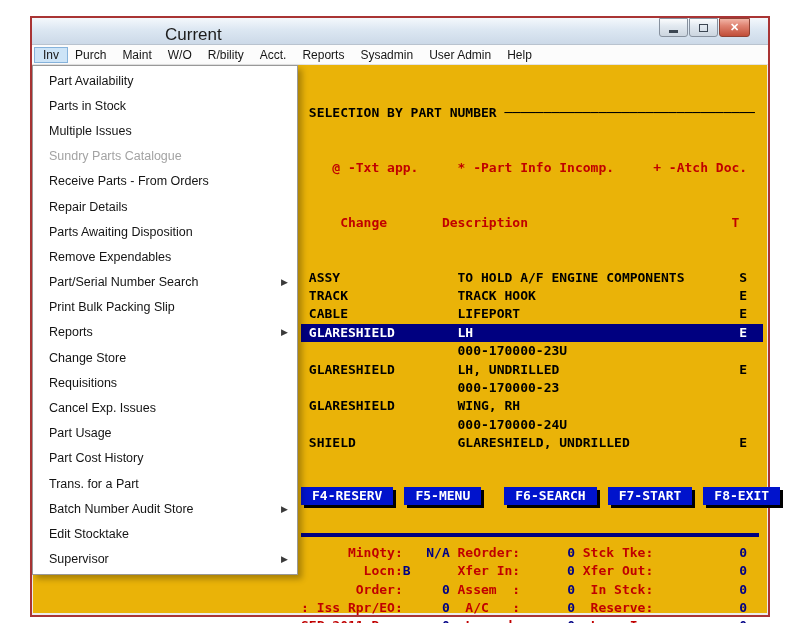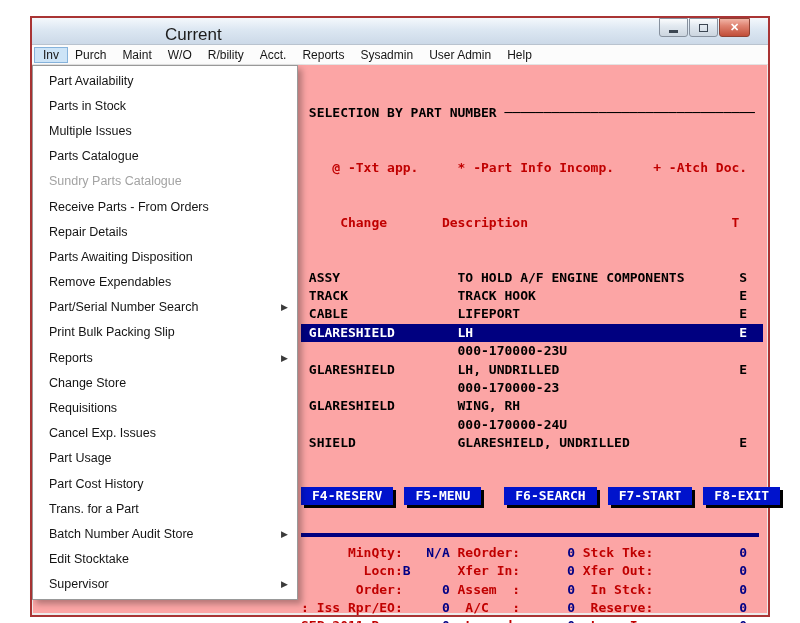--- a/index.html
+++ b/index.html
@@ -38,21 +38,21 @@
 
   
   .menubar {
     display:flex; align-items:center; height:20px; background:#fcfcfc;
     padding-left:3px; font-size:12px; border-bottom:1px solid #e3e3e3;
   }
   .menu-item { padding:0 8px; color:#161616; white-space:nowrap; }
   .menu-item.open { background:#cde4f7; outline:1px solid #86b3dc; }
 
   
-  .terminal { position:absolute; left:1px; right:1px; top:47px; bottom:2px; background:#fca5a5; }
+  .terminal { position:absolute; left:1px; right:1px; top:47px; bottom:2px; background:#eab308; }
   .term-text {
     position:absolute; left:268px; top:2px; width:462px;
     font-family:"DejaVu Sans Mono", monospace; font-size:13px; font-weight:bold;
     line-height:18.35px; color:#000; white-space:pre;
   }
   .term-line { height:18.35px; }
   .sel { background:#000080; color:#fff; }
   .c-red { color:#c00000; }
   .c-navy { color:#000085; }
   .c-black { color:#000; }
@@ -133,23 +133,20 @@
   <div class="dropdown" id="dropdown">
       <div class="dd-item">
         <span class="dd-label">Part Availability</span>
       </div>
       <div class="dd-item">
         <span class="dd-label">Parts in Stock</span>
       </div>
       <div class="dd-item">
         <span class="dd-label">Multiple Issues</span>
       </div>
-      <div class="dd-item">
-        <span class="dd-label">Parts Catalogue</span>
-      </div>
       <div class="dd-item disabled">
         <span class="dd-label">Sundry Parts Catalogue</span>
       </div>
       <div class="dd-item">
         <span class="dd-label">Receive Parts - From Orders</span>
       </div>
       <div class="dd-item">
         <span class="dd-label">Repair Details</span>
       </div>
       <div class="dd-item">

